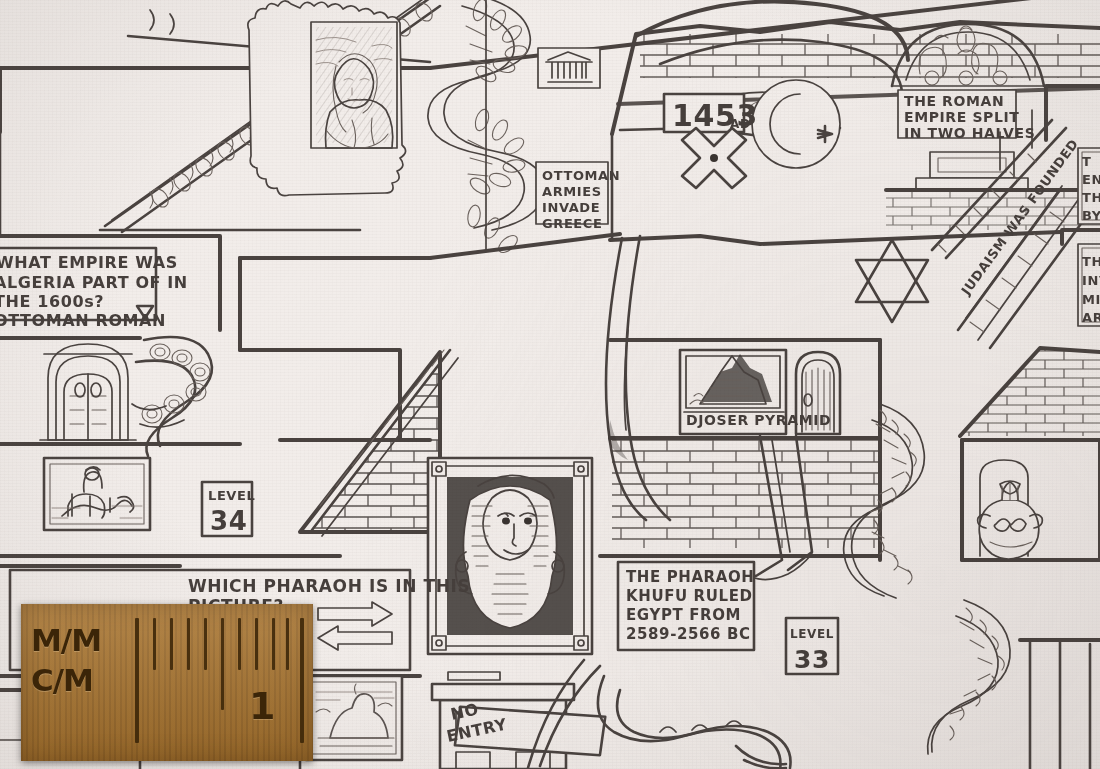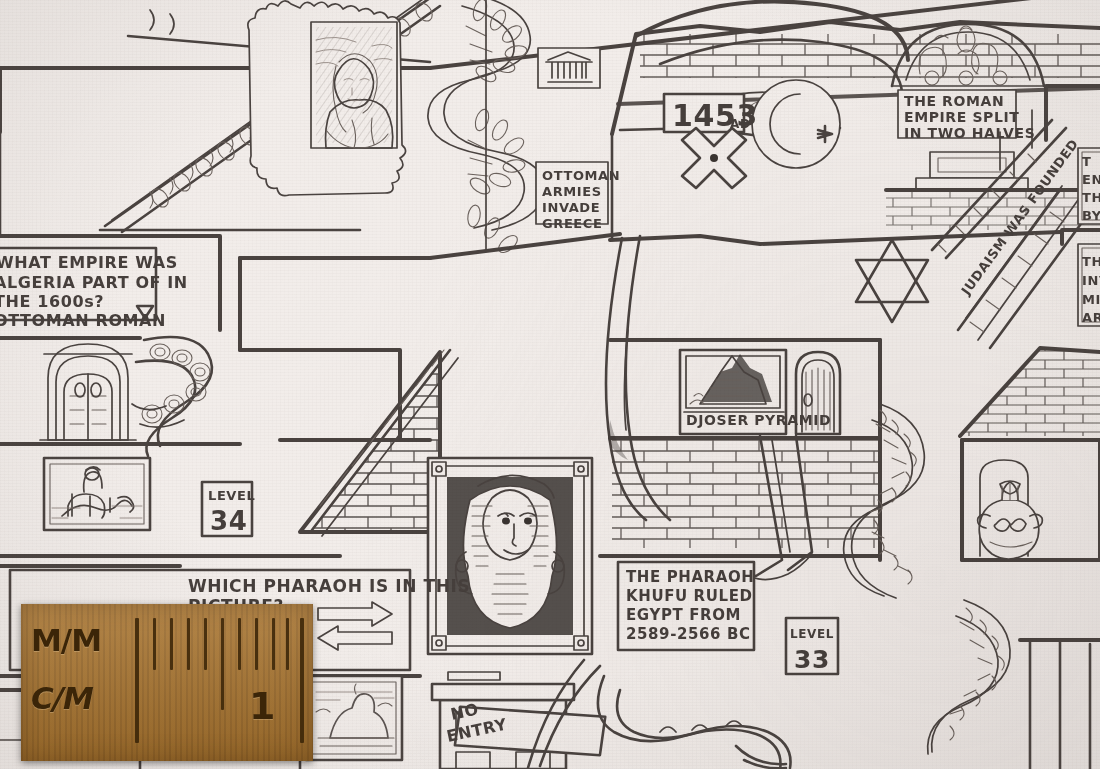--- a/index.html
+++ b/index.html
@@ -47,21 +47,21 @@
     background-color:#a9752f;
     box-shadow:0 2px 7px rgba(0,0,0,.45), inset 0 0 24px rgba(70,42,14,.35);
     margin-left:13px;
   }
   #ruler .rtxt{
     position:absolute;color:#3b2508;font-weight:700;
     font-family:"DejaVu Sans",sans-serif;
     text-shadow:0 1px 0 rgba(255,235,200,.25);
   }
   #ruler .mm{left:10px;top:18px;font-size:31px;letter-spacing:-1px;}
-  #ruler .cm{left:10px;top:76px;font-size:31px;letter-spacing:-1px;font-style:italic;}
+  #ruler .cm{left:10px;top:58px;font-size:31px;letter-spacing:-1px;}
   #ruler .one{left:228px;top:80px;font-size:38px;}
   #ruler .tick{position:absolute;background:#3b2508;width:3px;border-radius:1px;opacity:.88;}
 </style>
 </head>
 <body>
 
 <div id="stage">
 
 <svg id="art" viewBox="0 0 1100 769">
   <defs>

